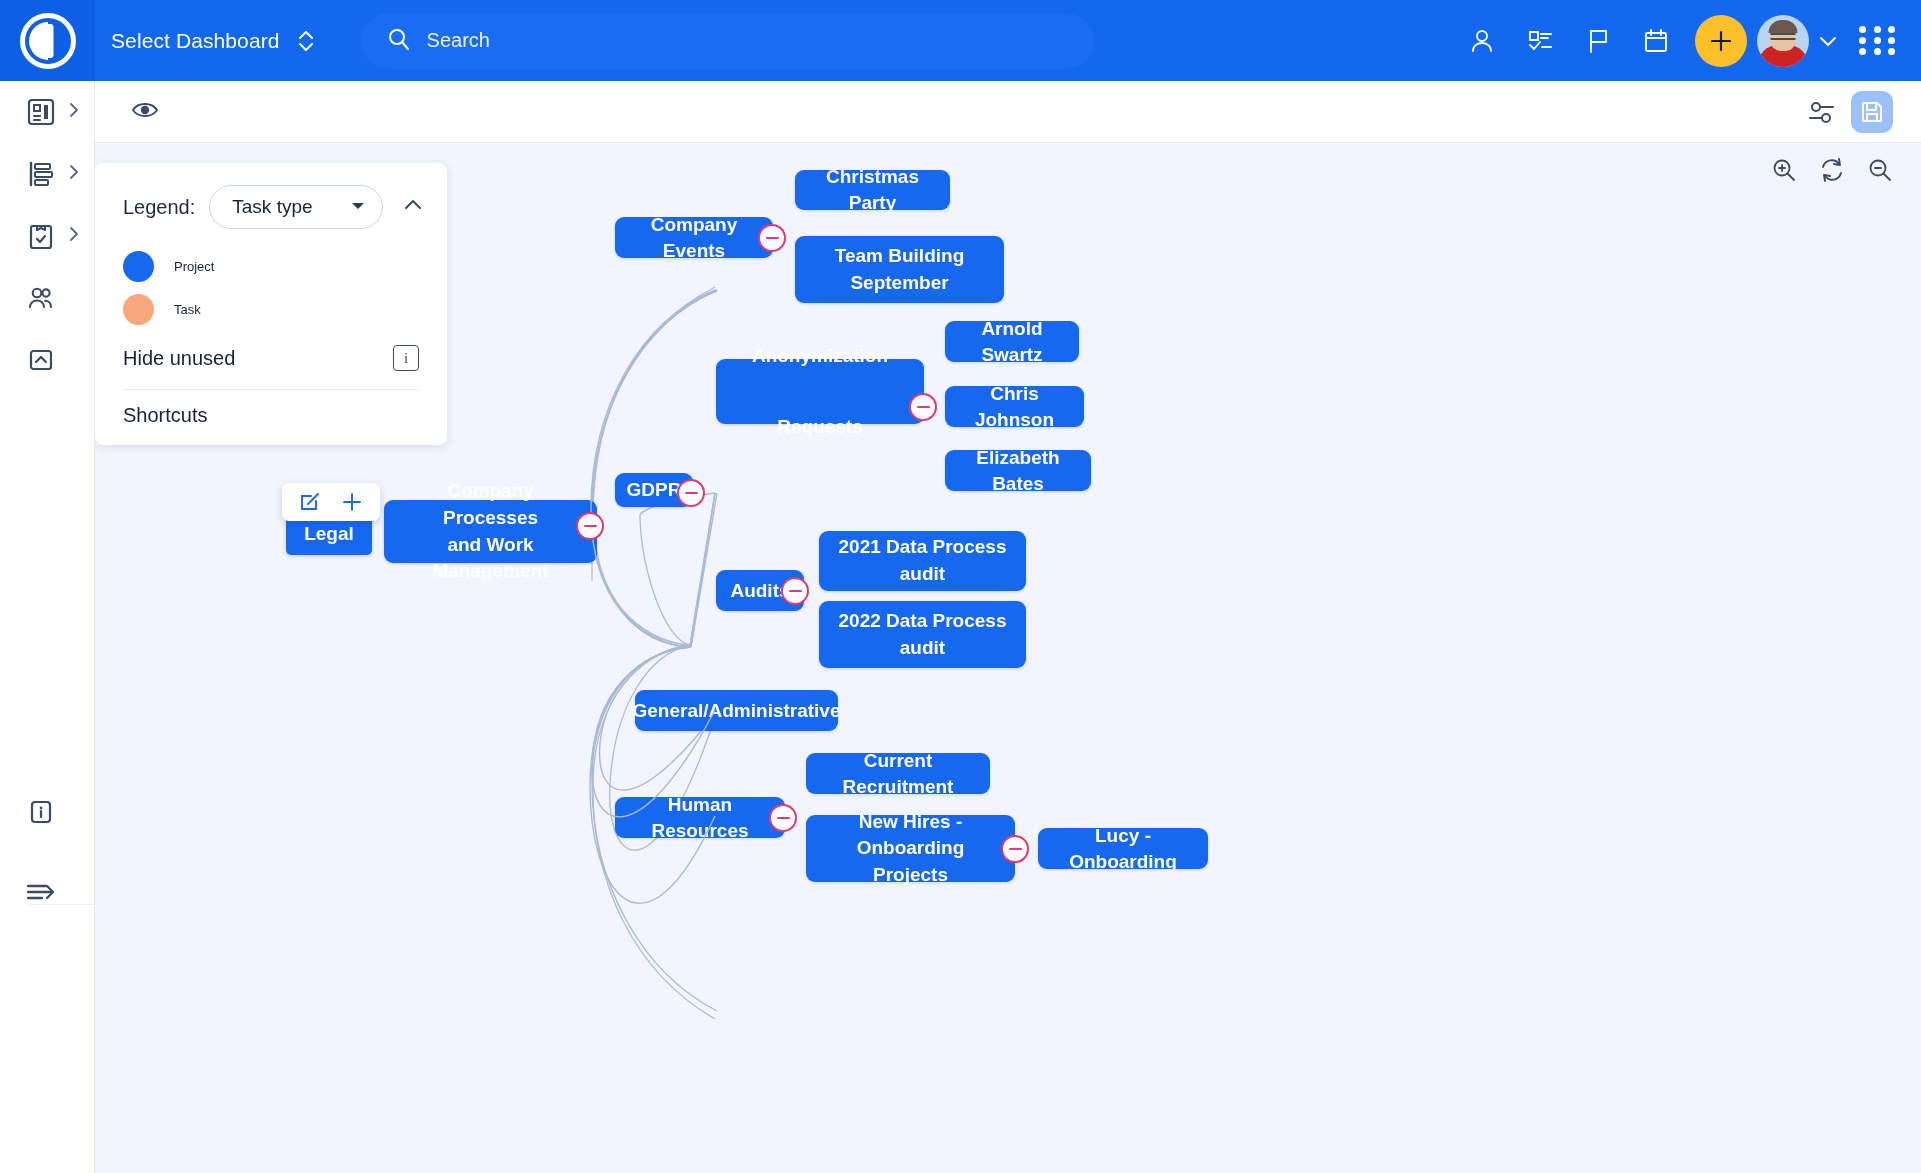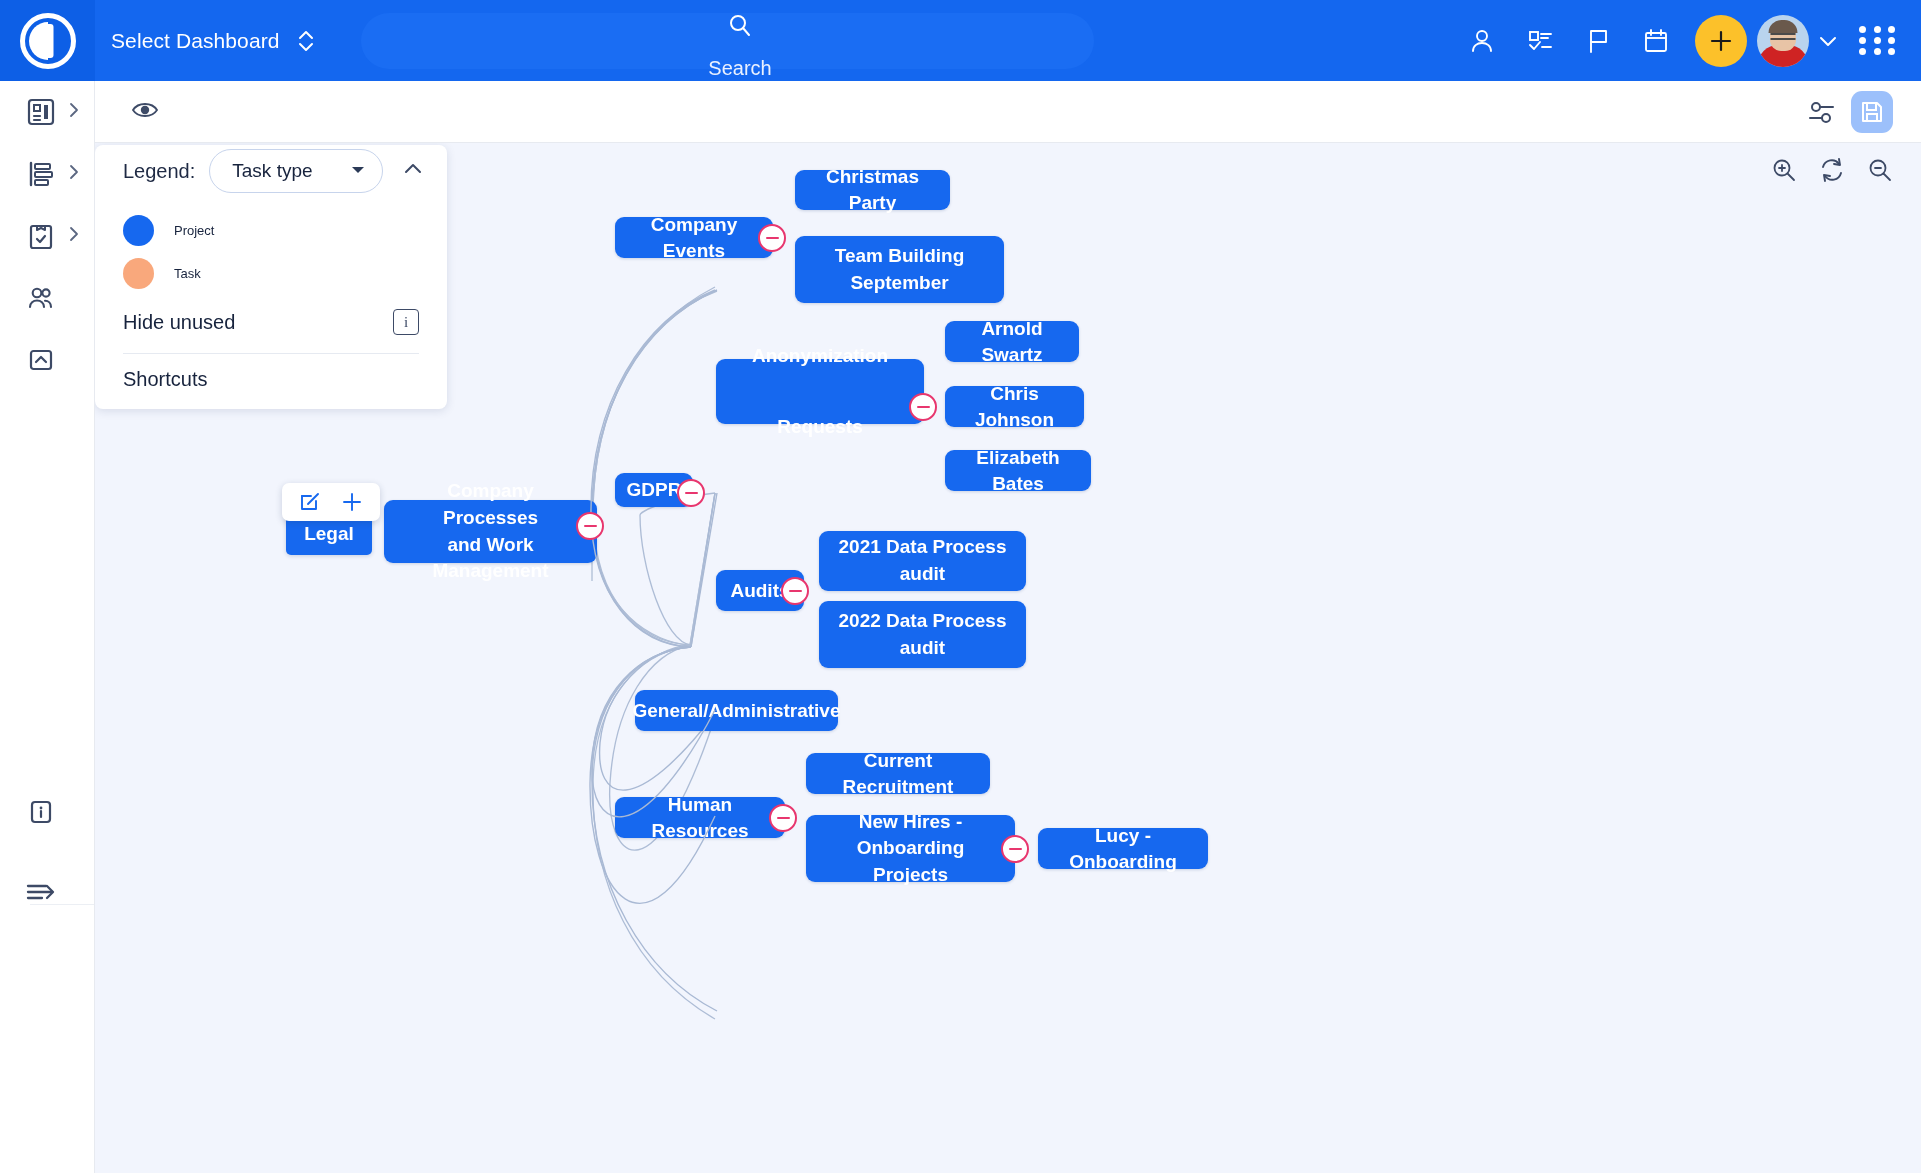--- a/index.html
+++ b/index.html
@@ -47,21 +47,21 @@
   .dash-select .label {
     color: #ffffff; font-size: 21px; letter-spacing: .1px;
   }
   .updown { display: flex; flex-direction: column; gap: 3px; }
   .search-box {
     margin-left: 45px;
     width: 733px; height: 56px;
     background: #1a6df3;
     border-radius: 28px;
     display: flex; align-items: center; gap: 16px;
-    padding-left: 26px; cursor: text; flex-direction: column;
+    padding-left: 26px; cursor: text;
   }
   .search-box .ph { color: #eaf1ff; font-size: 20px; }
   .hdr-icons {
     margin-left: auto; display: flex; align-items: center;
     gap: 0px; padding-right: 22px;
   }
   .hdr-ic {
     width: 58px; height: 58px; display: flex;
     align-items: center; justify-content: center; cursor: pointer;
   }
@@ -150,26 +150,26 @@
     overflow: hidden;
   }
   .zoom-ctl {
     position: absolute; right: 28px; top: 14px;
     display: flex; gap: 22px; z-index: 5;
   }
   .zoom-ctl span { cursor: pointer; display:flex; }
 
   
   .legend {
-    position: absolute; left: 0px; top: 2px;
+    position: absolute; left: 0px; top: 20px;
     width: 352px;
     background: #ffffff;
     border-radius: 8px;
     box-shadow: 0 2px 10px rgba(30,50,90,.13);
-    padding: 4px 0 0 0;
+    padding: 22px 0 0 0;
     z-index: 10;
   }
   .legend-row1 {
     display: flex; align-items: center;
     padding: 0 22px 0 28px; gap: 14px;
   }
   .legend-lbl { font-size: 20px; color: #1f2a44; }
   .legend-sel {
     flex: 1; height: 44px; border: 1px solid #c7d4ec;
     border-radius: 22px; background: #fff;

